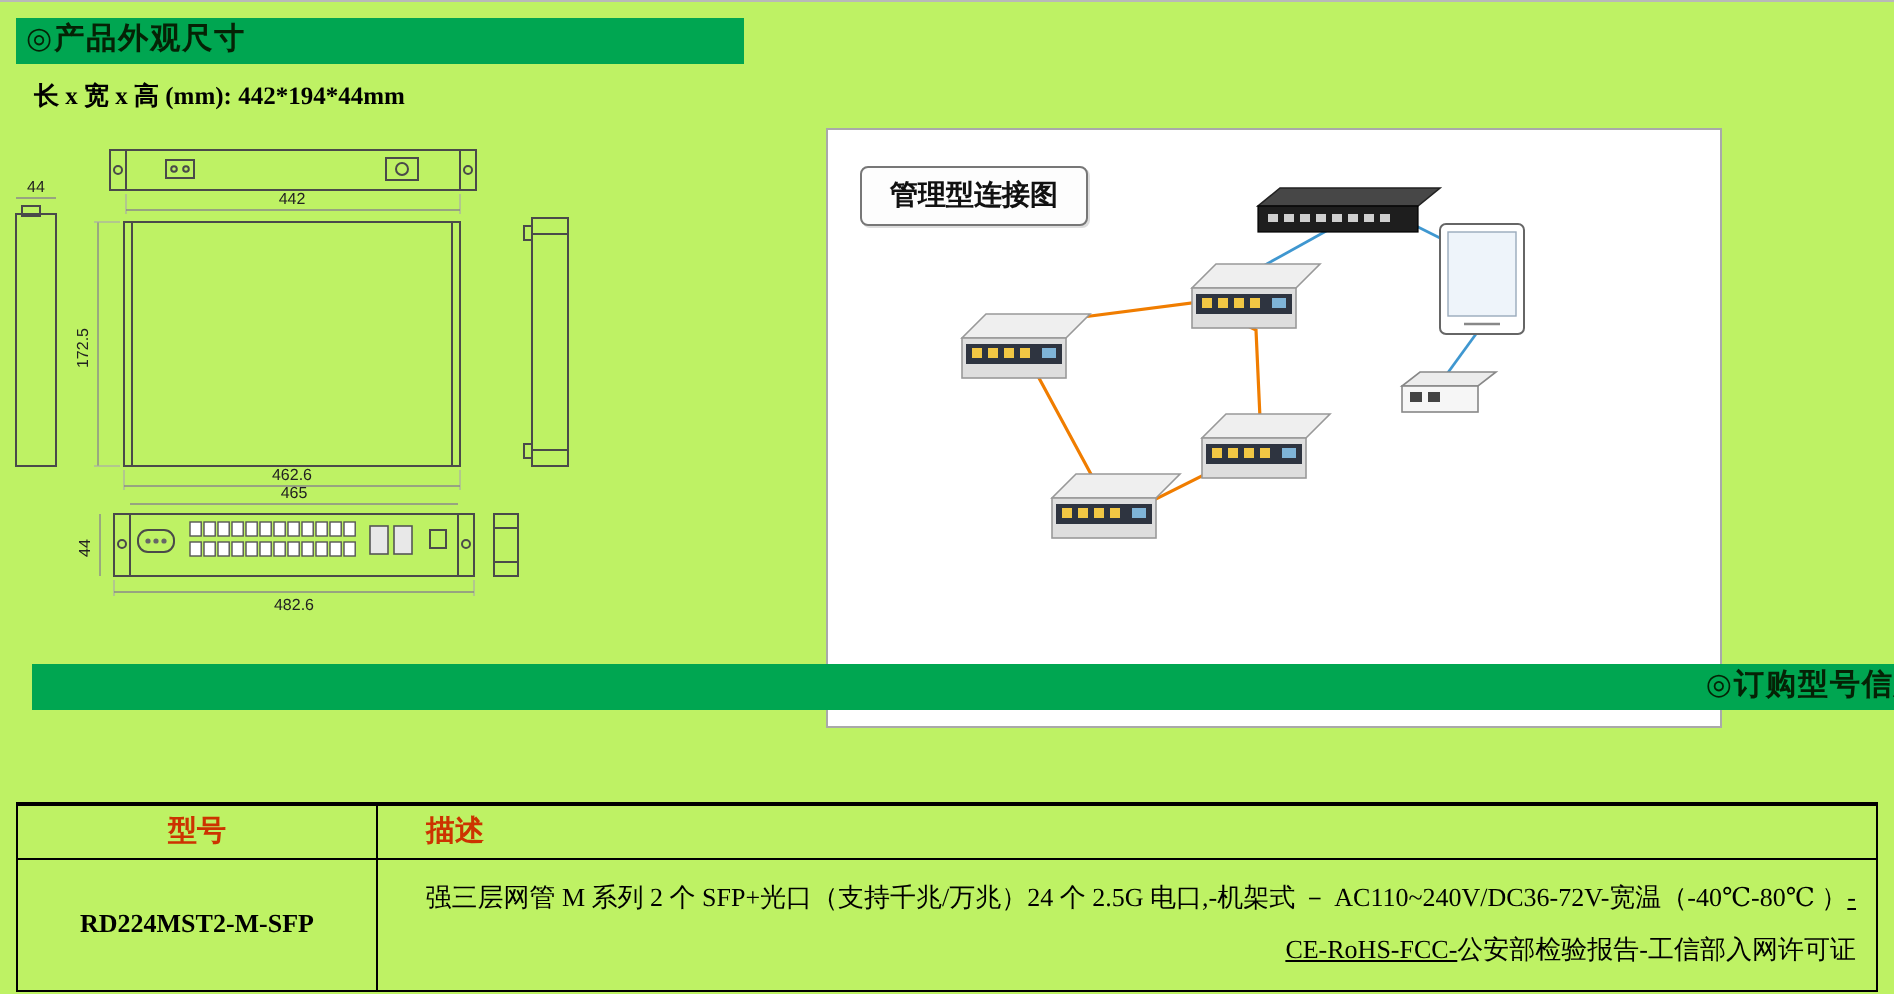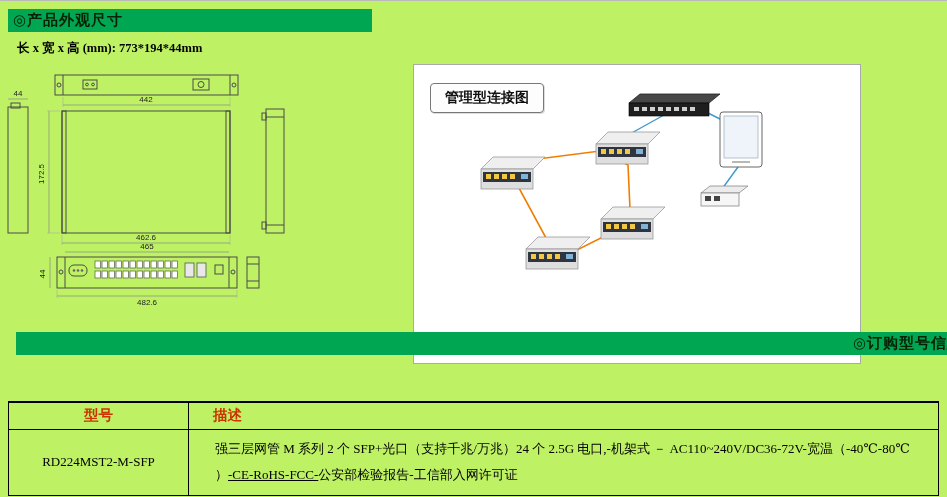--- a/index.html
+++ b/index.html
@@ -47,38 +47,38 @@
     border-collapse:collapse;table-layout:fixed;
     border:1px solid #000;border-top:2px solid #000;
   }
   .order-table th,.order-table td{border:1px solid #000;box-sizing:border-box;}
   .order-table th{
     height:27px;color:#cc3300;font-size:14.5px;font-weight:bold;text-align:center;
     font-family:"Liberation Serif","DejaVu Serif",serif;
   }
   .order-table th.desc-h{text-align:left;padding-left:24px;}
   .order-table td.model-cell{
-    text-align:center;font-weight:normal;font-size:13px;color:#000;
+    text-align:center;font-weight:bold;font-size:13px;color:#000;
     font-family:"Liberation Serif","DejaVu Serif",serif;
   }
   .order-table td.desc-cell{
-    font-size:13px;color:#000;padding:6px 26px;line-height:2.05;
+    font-size:13px;color:#000;padding:6px 10px;line-height:2.05;text-align:right;
   }
   .ul{text-decoration:underline;}
 </style>
 </head>
 <body>
 
 <div class="page">
 
   <div class="green-bar bar-appearance">
     <span>◎产品外观尺寸</span>
   </div>
 
-  <div class="dim-caption">长 x 宽 x 高 (mm): 773*194*44mm</div>
+  <div class="dim-caption">长 x 宽 x 高 (mm): 442*194*44mm</div>
 
   <div class="drawings">
     <svg viewBox="0 0 310 245">
       <defs>
         <pattern id="fins" width="8" height="5" patternUnits="userSpaceOnUse">
           <rect width="8" height="5" fill="#b7b7b7"></rect>
           <rect width="8" height="2.6" fill="#3c3c3c"></rect>
         </pattern>
       </defs>
 

